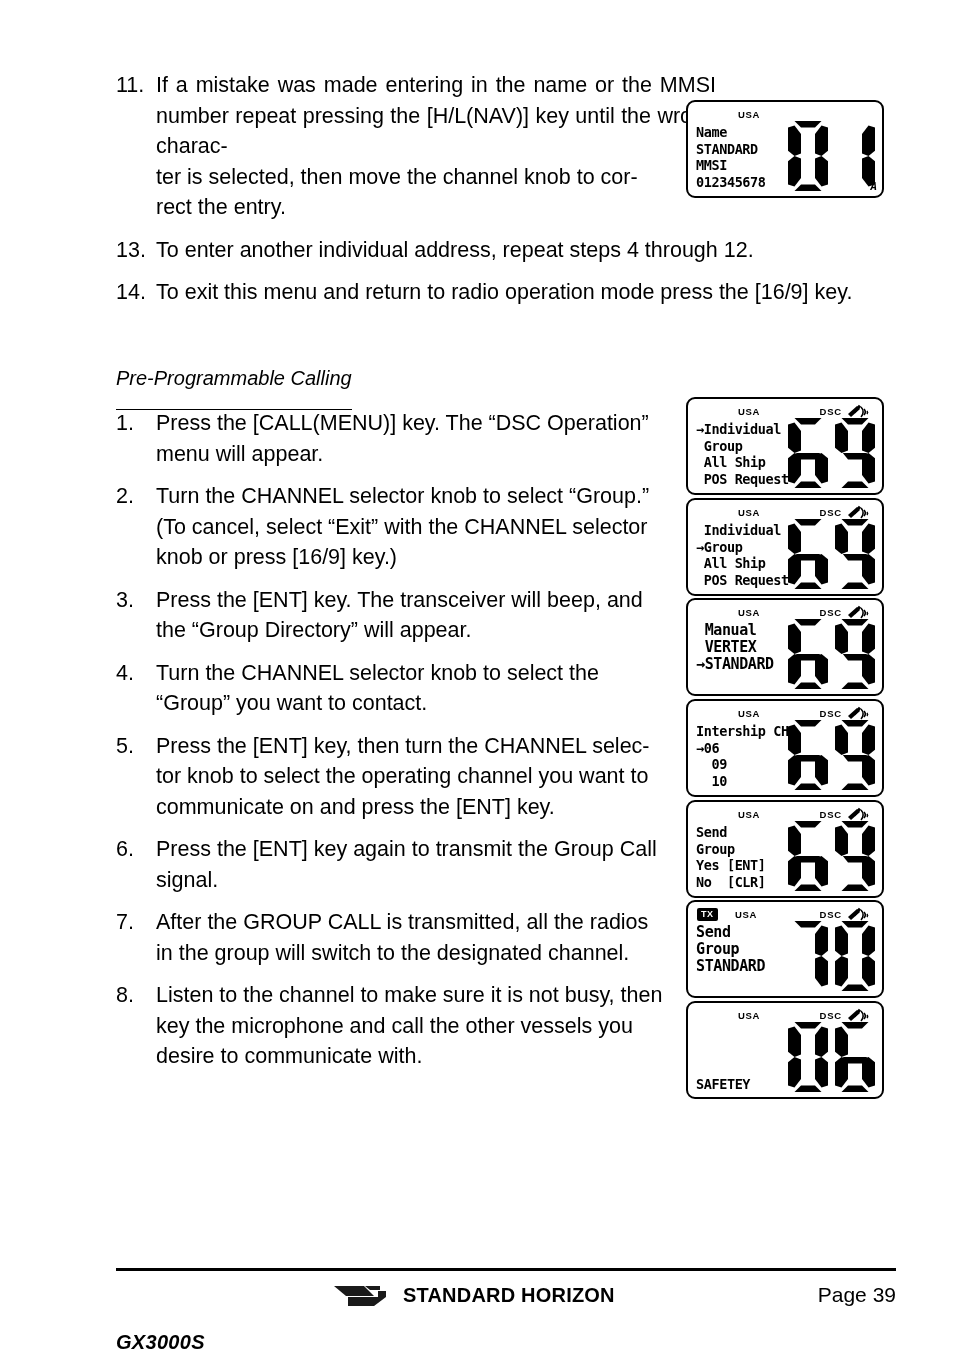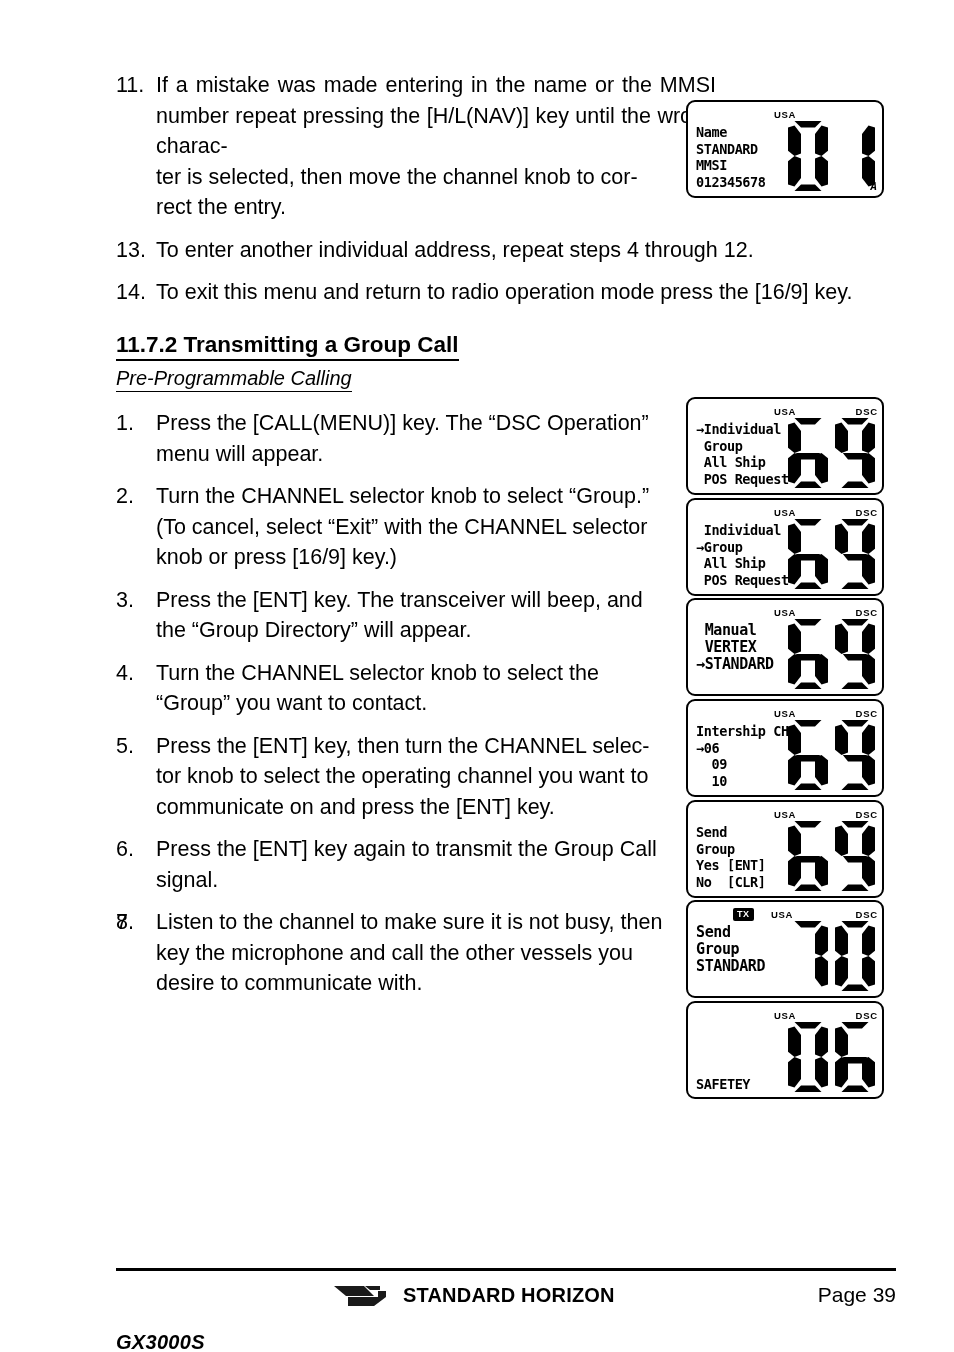--- a/index.html
+++ b/index.html
@@ -72,41 +72,40 @@
   }
   .sub-head {
     position: absolute;
     left: 116px;
     top: 366px;
     font-size: 20px;
     font-style: italic;
     border-bottom: 1.5px solid #000;
     display: inline-block;
     line-height: 24px;
-    padding-bottom: 1px;
+    padding-bottom: 19px;
   }
 
   
   .lcd {
     position: absolute;
     width: 198px;
     height: 98px;
     border: 2px solid #000;
     border-radius: 9px;
     background: #fff;
     box-sizing: border-box;
     overflow: hidden;
   }
   .lcd-top {
     position: absolute;
     top: 6px;
     left: 0;
     width: 100%;
     height: 14px;
-    margin-left: 36px;
   }
   .lcd-usa {
     position: absolute;
     font-size: 9.5px;
     font-weight: bold;
     letter-spacing: 0.6px;
     font-family: "Liberation Sans", sans-serif;
     top: 1px;
   }
   .lcd-usa.c { left: 50px; }
@@ -248,21 +247,20 @@
     <div class="li w-full nojust">
       <span class="num">13.</span>
       <span>To enter another individual address, repeat steps 4 through 12.</span>
     </div>
     <div class="li w-full nojust">
       <span class="num">14.</span>
       <span>To exit this menu and return to radio operation mode press the [<b>16/9</b>] key.</span>
     </div>
   </div>
 
-  <div class="sec-head">11.7.2 Transmitting a Group Call</div>
   <div class="sub-head">Pre-Programmable Calling</div>
 
   <div class="content" style="top:396px;">
 
     <div class="li w-narrow nojust">
       <span class="num">1.</span>
       <span>Press the [<b>CALL</b>(<b>MENU</b>)] key. The “DSC Operation”<br>menu will appear.</span>
     </div>
 
     <div class="li w-narrow nojust">
@@ -285,20 +283,21 @@
       <span>Press the [<b>ENT</b>] key, then turn the <b>CHANNEL</b> selec-<br>tor knob to select the operating channel you want to<br>communicate on and press the [<b>ENT</b>] key.</span>
     </div>
 
     <div class="li w-narrow nojust">
       <span class="num">6.</span>
       <span>Press the [<b>ENT</b>] key again to transmit the Group Call<br>signal.</span>
     </div>
 
     <div class="li w-narrow nojust">
       <span class="num">7.</span>
+      <span>After the GROUP CALL is transmitted, all the radios<br>in the group will switch to the designated channel.</span>
     </div>
 
     <div class="li w-narrow nojust">
       <span class="num">8.</span>
       <span>Listen to the channel to make sure it is not busy, then<br>key the microphone and call the other vessels you<br>desire to communicate with.</span>
     </div>
 
   </div>
 
   <div id="lcd-host">

